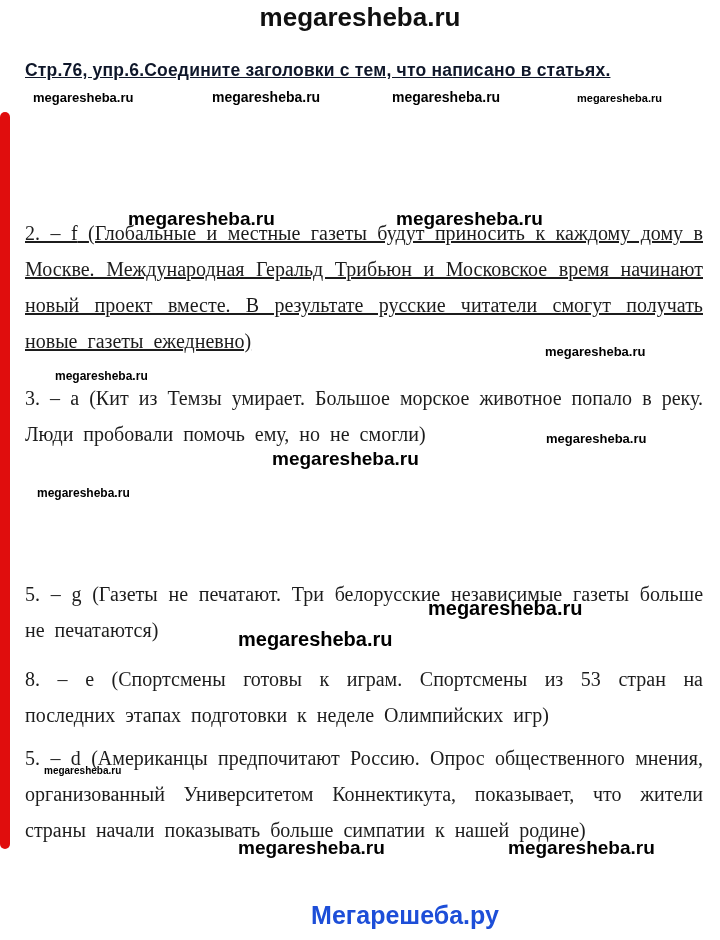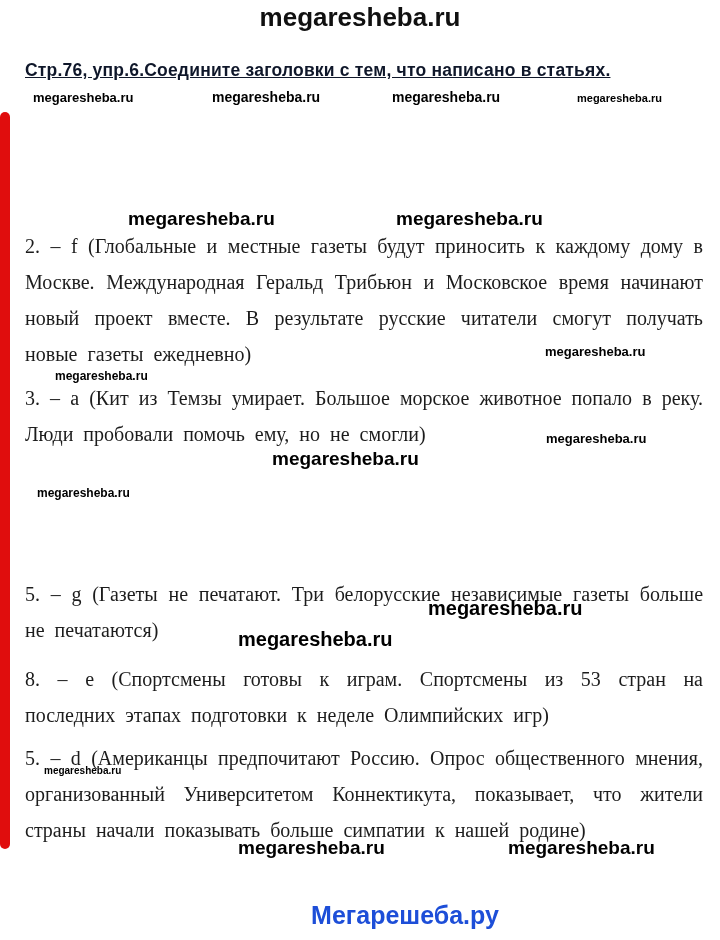--- a/index.html
+++ b/index.html
@@ -42,21 +42,21 @@
   }
 
   .para {
     position: absolute; left: 25px; width: 678px;
     font-size: 20px; line-height: 36px;
     text-align: justify;
     word-spacing: 5px;
     color: #1c1c1c;
   }
   .p1 { top: 116px; }
-  .p2 { top: 228px; }
+  .p2 { top: 215px; text-decoration: underline; }
   .p3 { top: 380px; }
   .p4 { top: 466px; }
   .p5 { top: 576px; }
   .p6 { top: 661px; }
   .p7 { top: 740px; }
 
   .wm {
     position: absolute;
     font-family: "Liberation Sans", sans-serif;
     font-weight: bold; color: #000;

